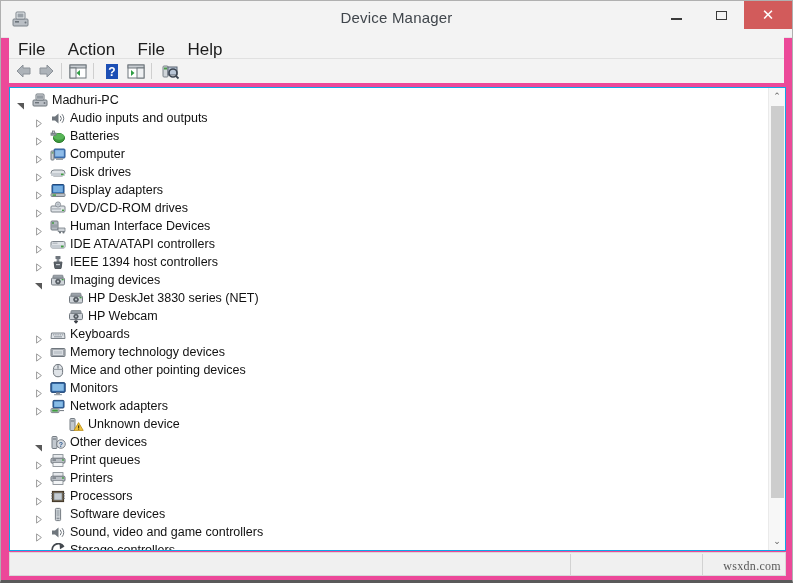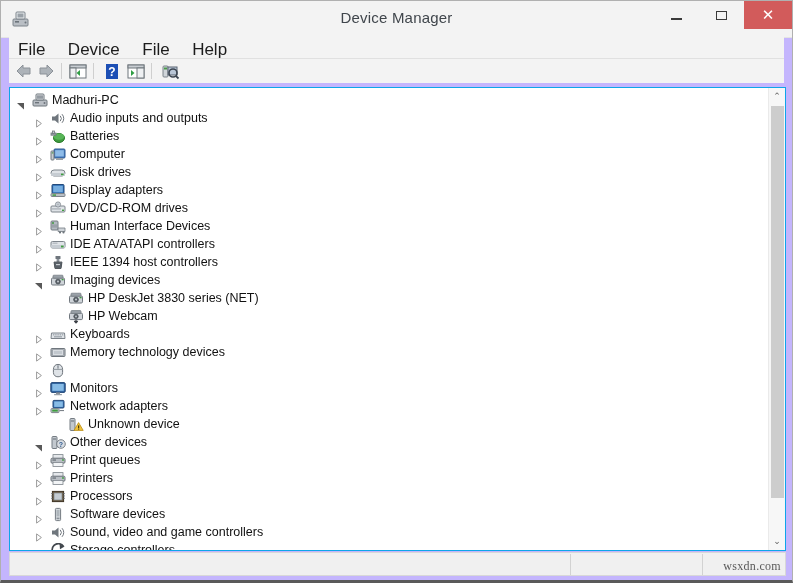--- a/index.html
+++ b/index.html
@@ -13,21 +13,21 @@
     font-family: "Liberation Sans", sans-serif;
     overflow: hidden;
   }
 
   
   #window {
     position: absolute;
     left: 0; top: 0;
     width: 793px;
     height: 583px;
-    background: #c4b5fd;
+    background: #ec4899;
     box-sizing: border-box;
     border: 1px solid #b0b0b0;
     border-bottom: 3px solid #5a5a5a;
   }
 
   
   #titlebar {
     position: absolute;
     left: 0; top: 0;
     right: 0;
@@ -262,21 +262,21 @@
     <div class="caption-btn" id="btn-maximize">
       <span class="glyph-max"></span>
     </div>
     <div class="caption-btn" id="btn-close">
       <span class="glyph-close">✕</span>
     </div>
   </div>
 
   <div id="menubar">
     <span class="menu-item">File</span>
-    <span class="menu-item">Device</span>
+    <span class="menu-item">Action</span>
     <span class="menu-item">File</span>
     <span class="menu-item">Help</span>
   </div>
   <div id="menu-sep"></div>
 
   <div id="toolbar">
 
     <div class="tb-item" style="left:4px;">
       <svg width="22" height="20" viewBox="0 0 22 20">
         <path d="M10 4 L4 10 L10 16 L10 13 L17 13 L17 7 L10 7 Z" fill="#adb3b9" stroke="#8b9198" stroke-width="1" stroke-linejoin="round"></path>
@@ -522,20 +522,21 @@
         <div class="row">
           <span class="expander" style="left:24px"><svg width="9" height="9" viewBox="0 0 9 9">
               <path d="M2.6 0.9 L7.4 4.5 L2.6 8.1 Z" fill="none" stroke="#9a9a9a" stroke-width="1"></path>
             </svg></span>
           <span class="node-icon" style="left:40px"><svg width="16" height="15" viewBox="0 0 16 15">
               <path d="M8 1.4 C11 1.4 12.6 3.6 12.6 6.6 L12.6 9.4 C12.6 12.2 10.6 13.8 8 13.8 C5.4 13.8 3.4 12.2 3.4 9.4 L3.4 6.6 C3.4 3.6 5 1.4 8 1.4 Z" fill="#dfe3e7" stroke="#6f767d"></path>
               <line x1="8" y1="1.6" x2="8" y2="6.4" stroke="#8a9199" stroke-width="0.9"></line>
               <line x1="3.6" y1="6.4" x2="12.4" y2="6.4" stroke="#8a9199" stroke-width="0.9"></line>
               <rect x="7.3" y="2.6" width="1.4" height="2.4" rx="0.6" fill="#9aa1a8"></rect>
             </svg></span>
+          <span class="node-label" style="left:60px">Mice and other pointing devices</span>
         </div>
         <div class="row">
           <span class="expander" style="left:24px"><svg width="9" height="9" viewBox="0 0 9 9">
               <path d="M2.6 0.9 L7.4 4.5 L2.6 8.1 Z" fill="none" stroke="#9a9a9a" stroke-width="1"></path>
             </svg></span>
           <span class="node-icon" style="left:40px"><svg width="16" height="15" viewBox="0 0 16 15">
               <rect x="1" y="1.8" width="14" height="9.4" rx="1" fill="#33 6aa8" stroke="#23497a"></rect>
               <rect x="1" y="1.8" width="14" height="9.4" rx="1" fill="#3a72b0" stroke="#23497a"></rect>
               <rect x="2.3" y="3" width="11.4" height="6.8" fill="#88bce6"></rect>
               <rect x="6" y="11.4" width="4" height="1.6" fill="#8a9199"></rect>

